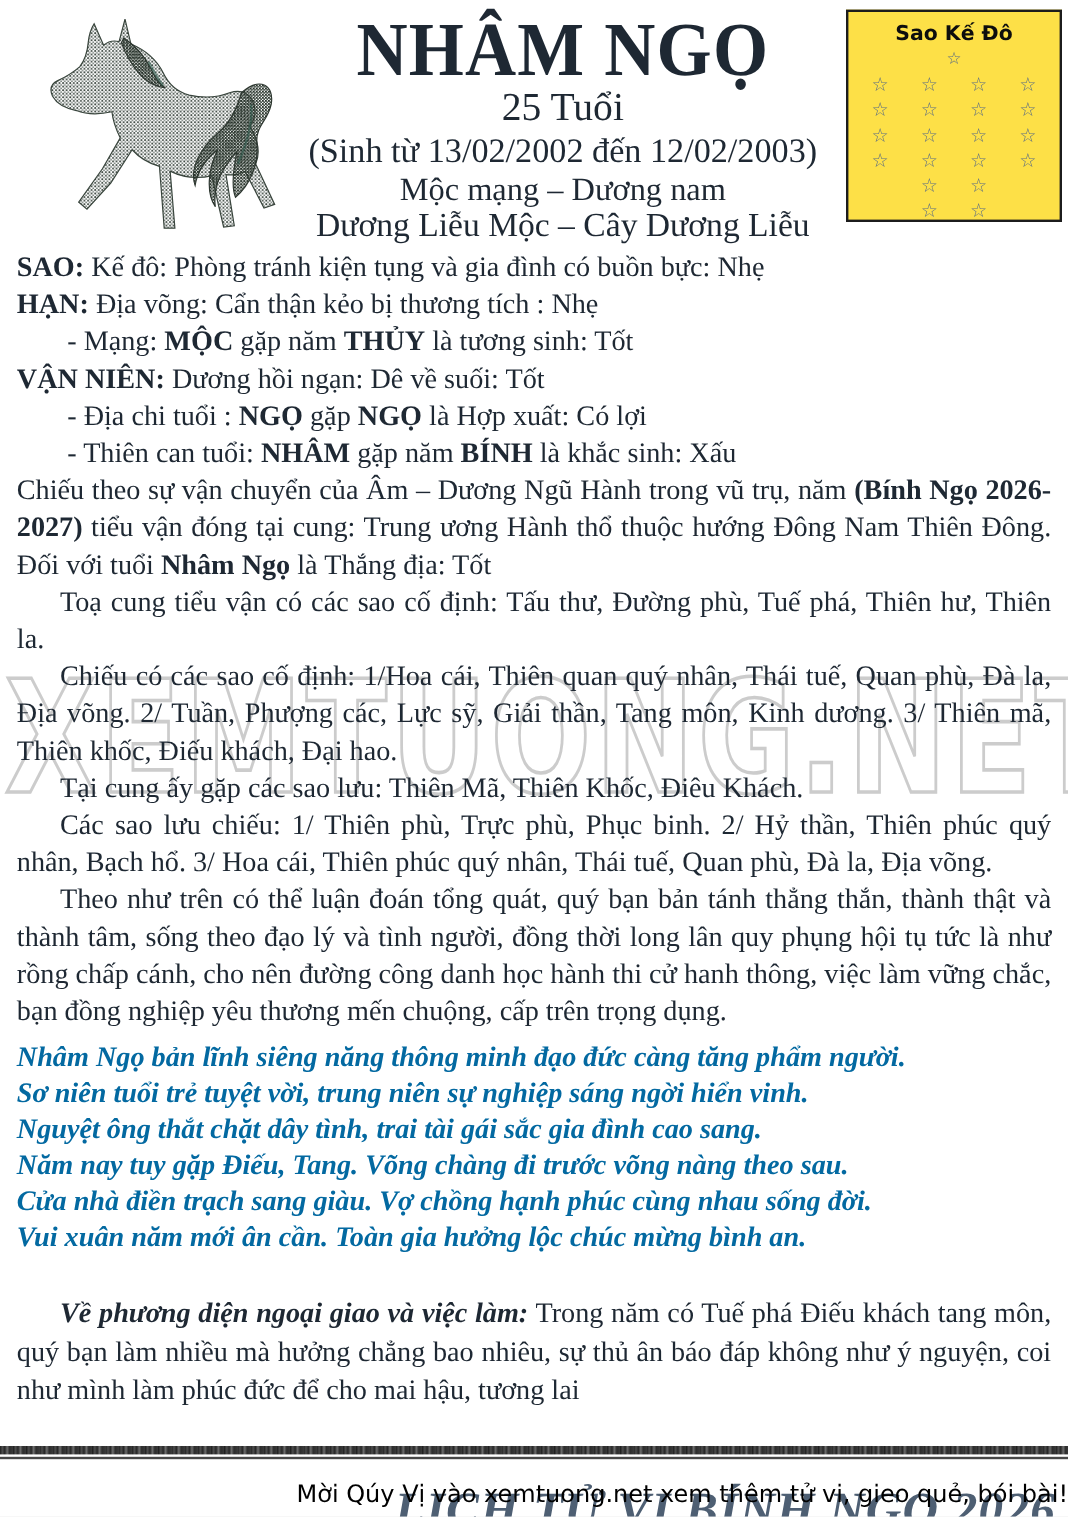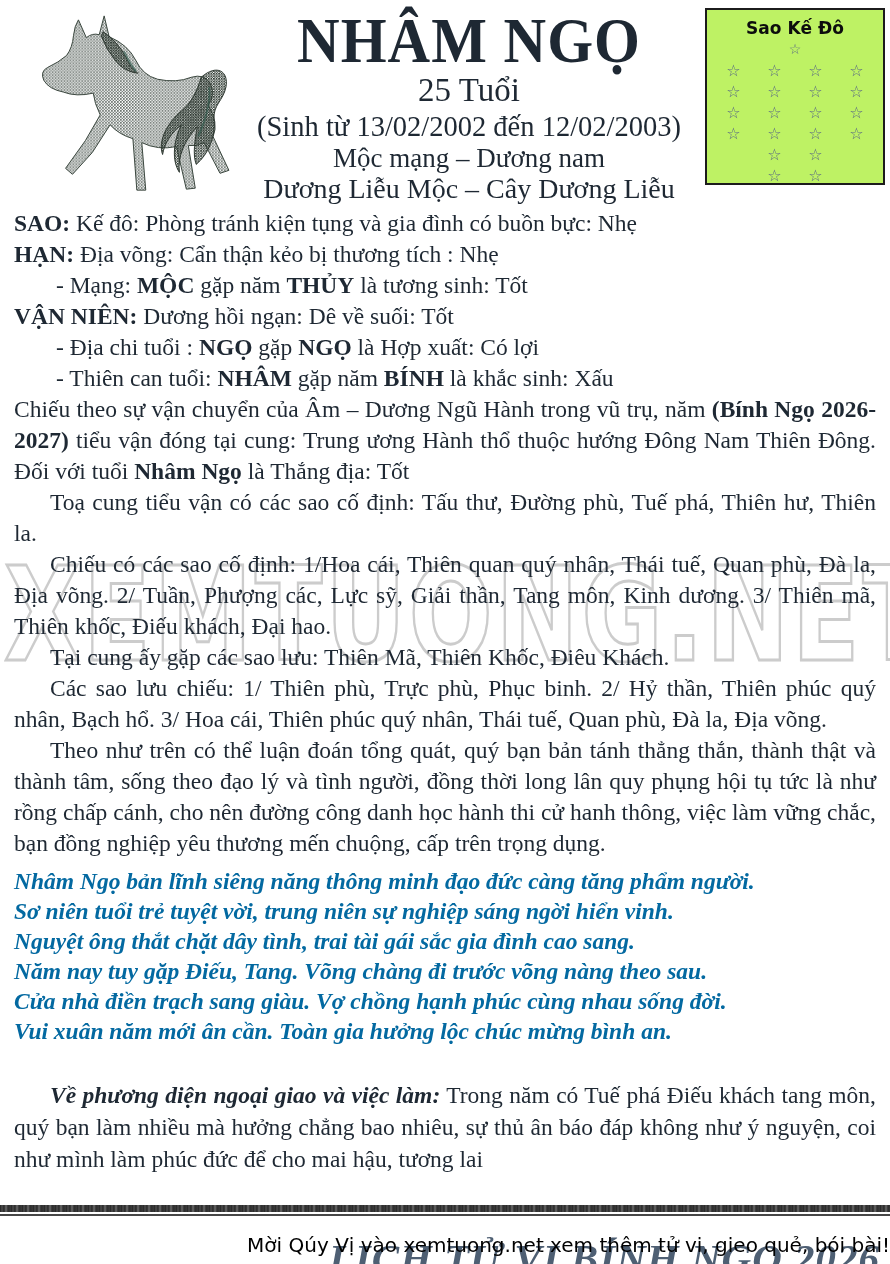--- a/index.html
+++ b/index.html
@@ -13,21 +13,21 @@
   .header{position:absolute; top:0; left:0; right:0; height:208px;}
   .horse{position:absolute; left:6px; top:6px; width:230px; height:198px;}
   .titles{position:absolute; left:238px; top:6px; width:462px; text-align:center;}
   .title{font-size:59px; font-weight:bold; line-height:64px; letter-spacing:1px;
          transform:scaleY(1.08); transform-origin:center top; white-space:nowrap;}
   .age{font-size:33px; line-height:40px;}
   .birth{font-size:28.5px; line-height:33px; white-space:nowrap;}
   .menh{font-size:27px; line-height:30px;}
   .menh2{font-size:28px; line-height:31px; white-space:nowrap;}
   .starbox{position:absolute; right:5px; top:8px; width:180px; height:177px;
-           border:2px solid #1c1c1c; box-sizing:border-box; background:#bef264;
+           border:2px solid #1c1c1c; box-sizing:border-box; background:#fde047;
            padding:7px 6px 2px; text-align:center; z-index:2;}
   .starbox-title{font-family:"DejaVu Sans","Liberation Sans",sans-serif;
                  font-weight:bold; font-size:17px; color:#0d0d0d; line-height:22px;}
   .star-top{font-family:"DejaVu Sans",sans-serif; font-size:14px; line-height:20px; color:#5e6f82;}
   .star-grid{margin-top:1px;}
   .srow{display:flex;}
   .scell{flex:1; font-family:"DejaVu Sans",sans-serif; font-size:16px;
          line-height:21px; color:#5e6f82;}
   
   .content{position:absolute; top:208px; left:14px; width:862px;

